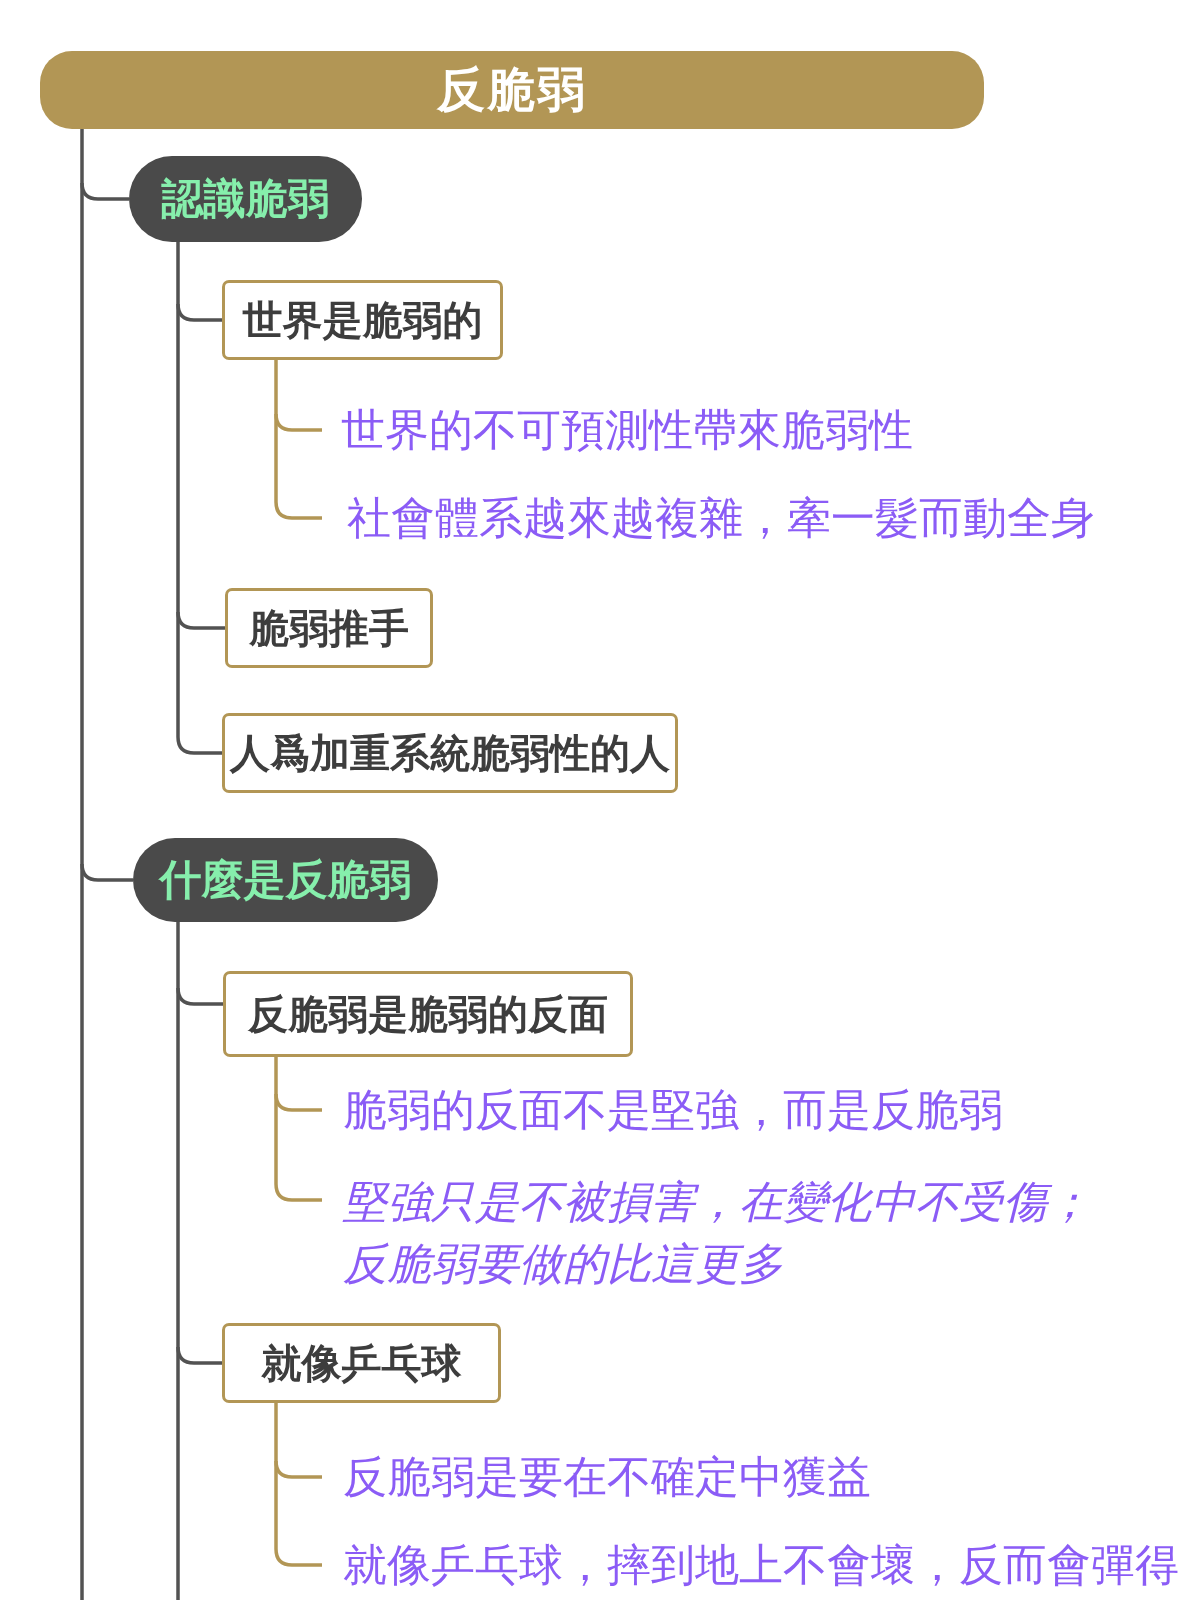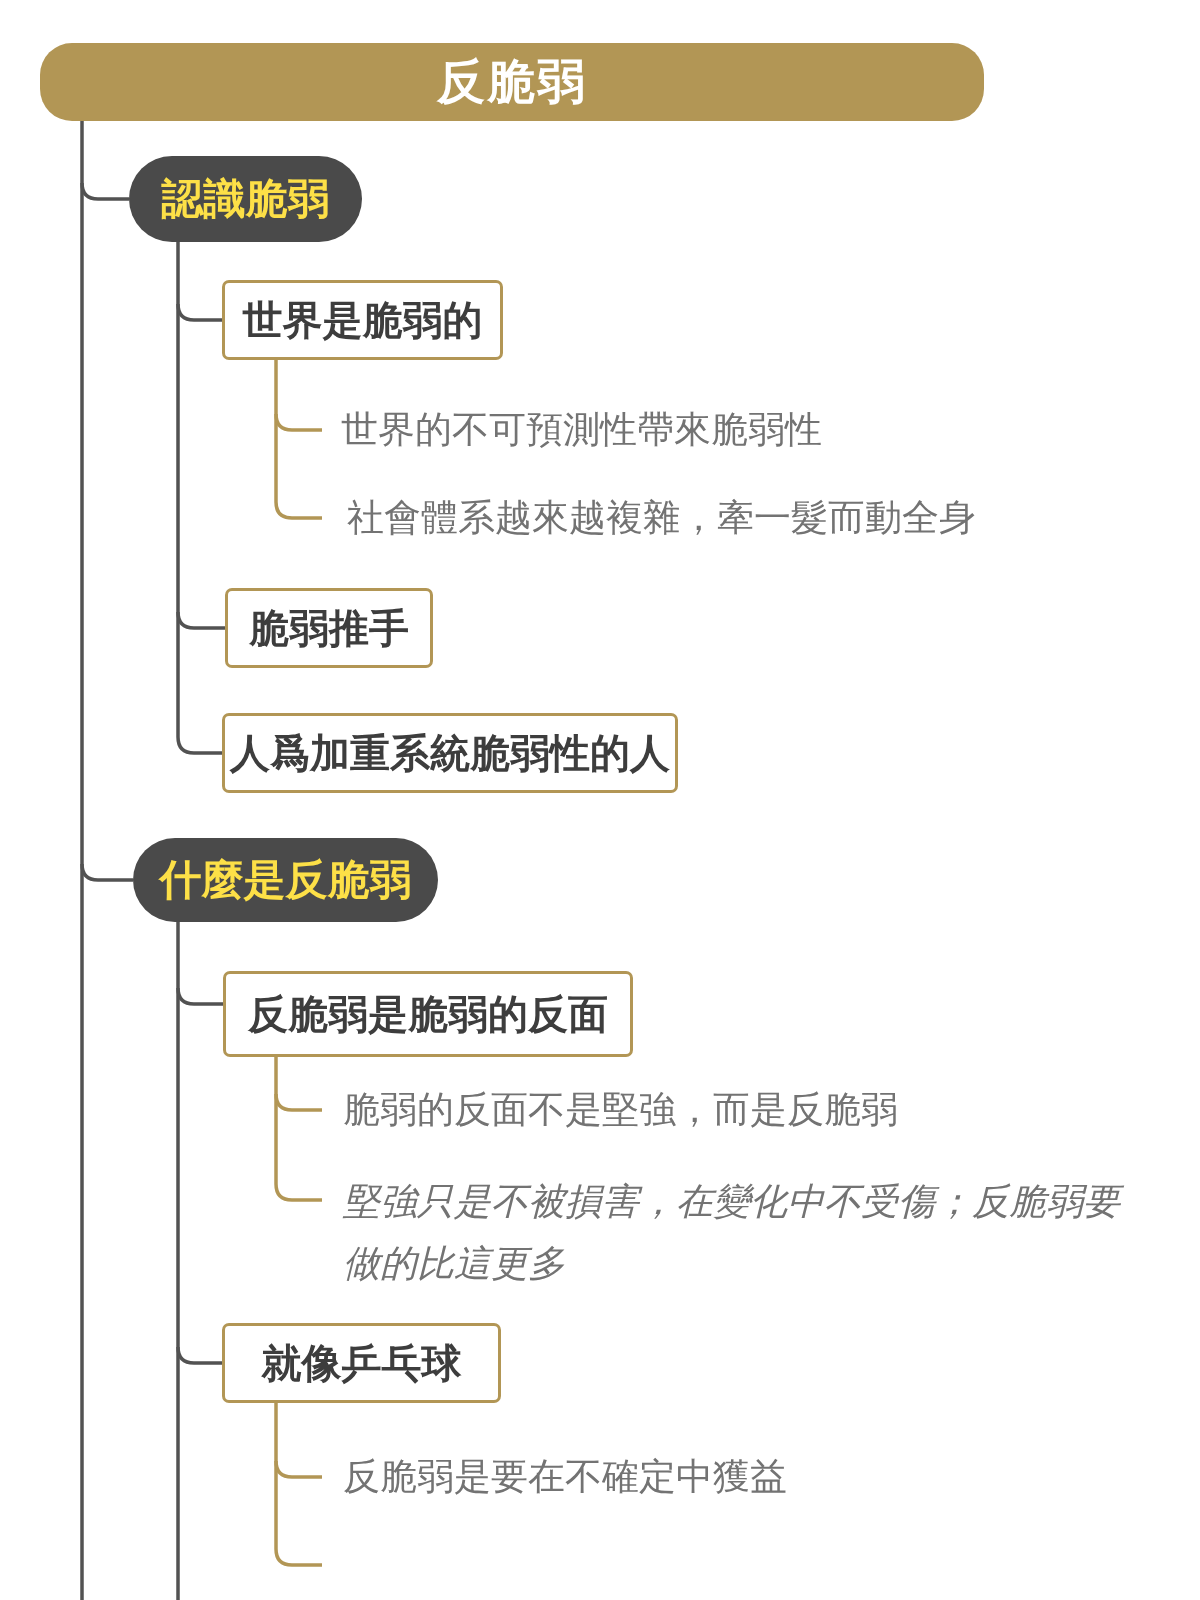--- a/index.html
+++ b/index.html
@@ -31,37 +31,37 @@
   .root-banner {
     background: #B29655;
     color: #ffffff;
     font-weight: bold;
     font-size: 48px;
     border-radius: 14px;
     letter-spacing: 2px;
   }
   .topic-pill {
     background: #4A4A4A;
-    color: #fde047;
+    color: #86efac;
     font-weight: bold;
     font-size: 42px;
     border-radius: 43px;
   }
   .sub-box {
     background: #ffffff;
     border: 3px solid #B29655;
     border-radius: 7px;
     color: #3D3D3D;
     font-weight: bold;
     font-size: 40px;
   }
   .detail-text {
     position: absolute;
-    color: #737373;
-    font-size: 37px;
+    color: #8b5cf6;
+    font-size: 44px;
     line-height: 52px;
     white-space: nowrap;
   }
   .detail-text.wrap {
     white-space: normal;
     line-height: 62px;
   }
 </style>
 </head>
 <body>
@@ -87,21 +87,21 @@
     <g stroke="#B29655" stroke-width="3.5">
       <path d="M 276 360 V 502 Q 276 518 292 518 H 322"></path>
       <path d="M 276 414 Q 276 430 292 430 H 322"></path>
       <path d="M 276 1047 V 1184 Q 276 1200 292 1200 H 322"></path>
       <path d="M 276 1094 Q 276 1110 292 1110 H 322"></path>
       <path d="M 276 1403 V 1549 Q 276 1565 292 1565 H 322"></path>
       <path d="M 276 1461 Q 276 1477 292 1477 H 322"></path>
     </g>
   </svg>
 
-  <div class="node root-banner" style="left:40px; top:43px; width:944px; height:78px;border-radius:32px;">反脆弱</div>
+  <div class="node root-banner" style="left:40px; top:51px; width:944px; height:78px;border-radius:32px;">反脆弱</div>
 
   <div class="node topic-pill" style="left:129px; top:156px; width:233px; height:86px;">認識脆弱</div>
 
   <div class="node sub-box" style="left:222px; top:280px; width:281px; height:80px;">世界是脆弱的</div>
 
   <div class="detail-text" style="left:341px; top:404px;">世界的不可預測性帶來脆弱性</div>
 
   <div class="detail-text" style="left:347px; top:492px;">社會體系越來越複雜，牽一髮而動全身</div>
 
   <div class="node sub-box" style="left:225px; top:588px; width:208px; height:80px;">脆弱推手</div>
@@ -113,14 +113,15 @@
   <div class="node sub-box" style="left:223px; top:961px; width:410px; height:86px;margin-top:10px;">反脆弱是脆弱的反面</div>
 
   <div class="detail-text" style="left:343px; top:1084px;">脆弱的反面不是堅強，而是反脆弱</div>
 
   <div class="detail-text wrap" style="left:343px; top:1171px; width:780px;font-style:italic;">堅強只是不被損害，在變化中不受傷；反脆弱要做的比這更多</div>
 
   <div class="node sub-box" style="left:222px; top:1323px; width:279px; height:80px;">就像乒乓球</div>
 
   <div class="detail-text" style="left:343px; top:1451px;">反脆弱是要在不確定中獲益</div>
 
+  <div class="detail-text" style="left:343px; top:1539px;">就像乒乓球，摔到地上不會壞，反而會彈得</div>
 
 </div>
 
 </body></html>

